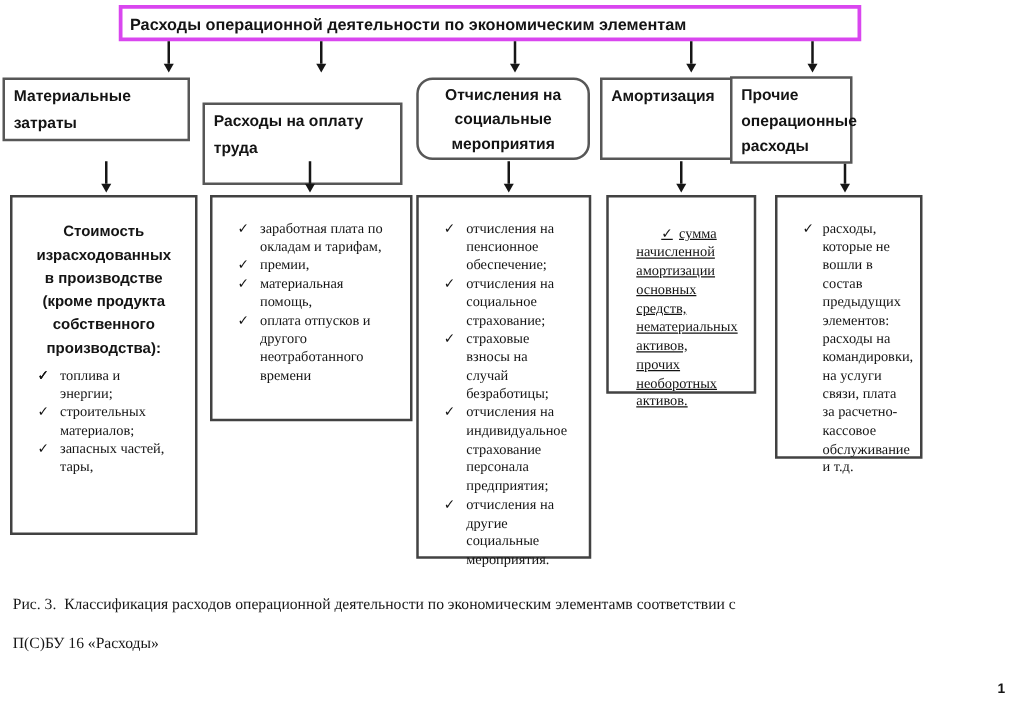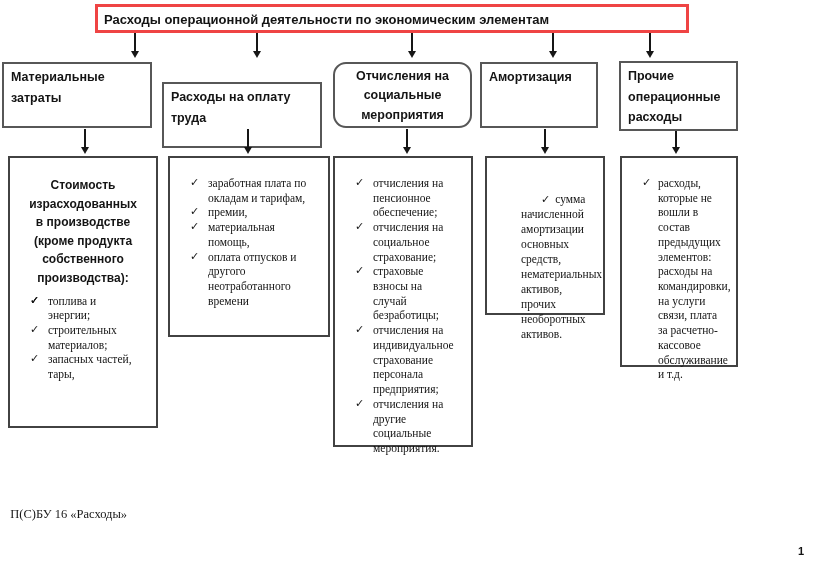--- a/index.html
+++ b/index.html
@@ -4,21 +4,21 @@
 <style>
   html,body { margin:0; padding:0; }
   body {
     width:816px; height:566px; position:relative; background:#ffffff;
     font-family:"Liberation Sans", sans-serif; color:#141414; overflow:hidden;
   }
   .abs { position:absolute; box-sizing:border-box; }
 
   
   .root-box {
-    border:3px solid #ef4444; background:#fff;
+    border:3px solid #d946ef; background:#fff;
     padding:3px 6px; font-weight:bold; font-size:13px; line-height:20px;
     font-family:"Liberation Sans", sans-serif;
   }
 
   
   .hbox {
     border:2px solid #575757; background:#fff;
     font-weight:bold; font-size:12.5px; line-height:1.7;
     padding:3px 7px; font-family:"Liberation Sans", sans-serif;
   }
@@ -33,21 +33,21 @@
   .dheader {
     font-family:"Liberation Sans", sans-serif; font-weight:bold;
     font-size:12px; line-height:1.55; text-align:center; margin:0 0 6px 0;
   }
   ul.checks { list-style:none; margin:0; padding:0; }
   ul.checks li { position:relative; padding-left:20px; margin:0; }
   ul.checks li .chk {
     position:absolute; left:2px; top:0; font-size:11px;
     font-family:"DejaVu Sans", sans-serif;
   }
-  .para-indent { margin:16px; text-indent:20px; line-height:1.3; }
+  .para-indent { margin:4px; text-indent:20px; line-height:1.3;text-decoration:underline; }
   .para-indent .chk { font-family:"DejaVu Sans", sans-serif; font-size:11px; margin-right:5px; }
 
   
   .arrow { position:absolute; width:2px; background:#161616; }
   .arrow::after {
     content:""; position:absolute; left:-3px; bottom:-7px; width:0; height:0;
     border-left:4px solid transparent; border-right:4px solid transparent;
     border-top:7px solid #161616;
   }
 
@@ -63,33 +63,33 @@
 <div class="abs root-box" style="left:95px; top:4px; width:594px; height:29px;">
   <span>Расходы операционной деятельности по экономическим элементам</span>
 </div>
 
 <div class="arrow" style="left:134px; top:33px; height:18px;"></div>
 <div class="arrow" style="left:256px; top:33px; height:18px;"></div>
 <div class="arrow" style="left:411px; top:33px; height:18px;"></div>
 <div class="arrow" style="left:552px; top:33px; height:18px;"></div>
 <div class="arrow" style="left:649px; top:33px; height:18px;"></div>
 
-<div class="abs hbox" style="left:2px; top:62px; width:150px; height:66px;">
+<div class="abs hbox" style="left:2px; top:62px; width:150px; height:51px;">
   <span>Материальные затраты</span>
 </div>
 <div class="abs hbox" style="left:162px; top:62px; width:160px; height:66px;margin-top:20px;">
   <span>Расходы на оплату труда</span>
 </div>
 <div class="abs hbox centered" style="left:333px; top:62px; width:139px; height:66px; line-height:1.55;">
   <span>Отчисления на социальные мероприятия</span>
 </div>
 <div class="abs hbox" style="left:480px; top:62px; width:118px; height:66px;">
   <span>Амортизация</span>
 </div>
-<div class="abs hbox" style="left:619px; top:61px; width:119px; height:70px; line-height:1.65;">
+<div class="abs hbox" style="left:584px; top:61px; width:98px; height:70px; line-height:1.65;">
   <span>Прочие операционные расходы</span>
 </div>
 
 <div class="arrow" style="left:84px;  top:129px; height:18px;"></div>
 <div class="arrow" style="left:247px; top:129px; height:18px;"></div>
 <div class="arrow" style="left:406px; top:129px; height:18px;"></div>
 <div class="arrow" style="left:544px; top:129px; height:18px;"></div>
 <div class="arrow" style="left:675px; top:131px; height:16px;"></div>
 
 <div class="abs dbox" style="left:8px; top:156px; width:150px; height:272px;">
@@ -126,17 +126,17 @@
   <p class="para-indent"><span class="chk">✓</span><span>сумма начисленной амортизации основных средств, нематериальных активов, прочих необоротных активов.</span></p>
 </div>
 
 <div class="abs dbox" style="left:620px; top:156px; width:118px; height:211px;">
   <ul class="checks">
     <li style="padding-left:18px;"><span class="chk">✓</span><span>расходы, которые не вошли в состав предыдущих элементов: расходы на командировки, на услуги связи, плата за расчетно-кассовое обслуживание и т.д.</span></li>
   </ul>
 </div>
 
 <div class="abs caption" style="left:4px; top:460px; width:640px;">
-  <br>
+  <span>Рис. 3.  Классификация расходов операционной деятельности по экономическим элементамв соответствии с</span><br>
   <span>П(С)БУ 16 «Расходы»</span>
 </div>
 
 <div class="abs pagenum" style="left:798px; top:545px;">1</div>
 
 </body></html>

